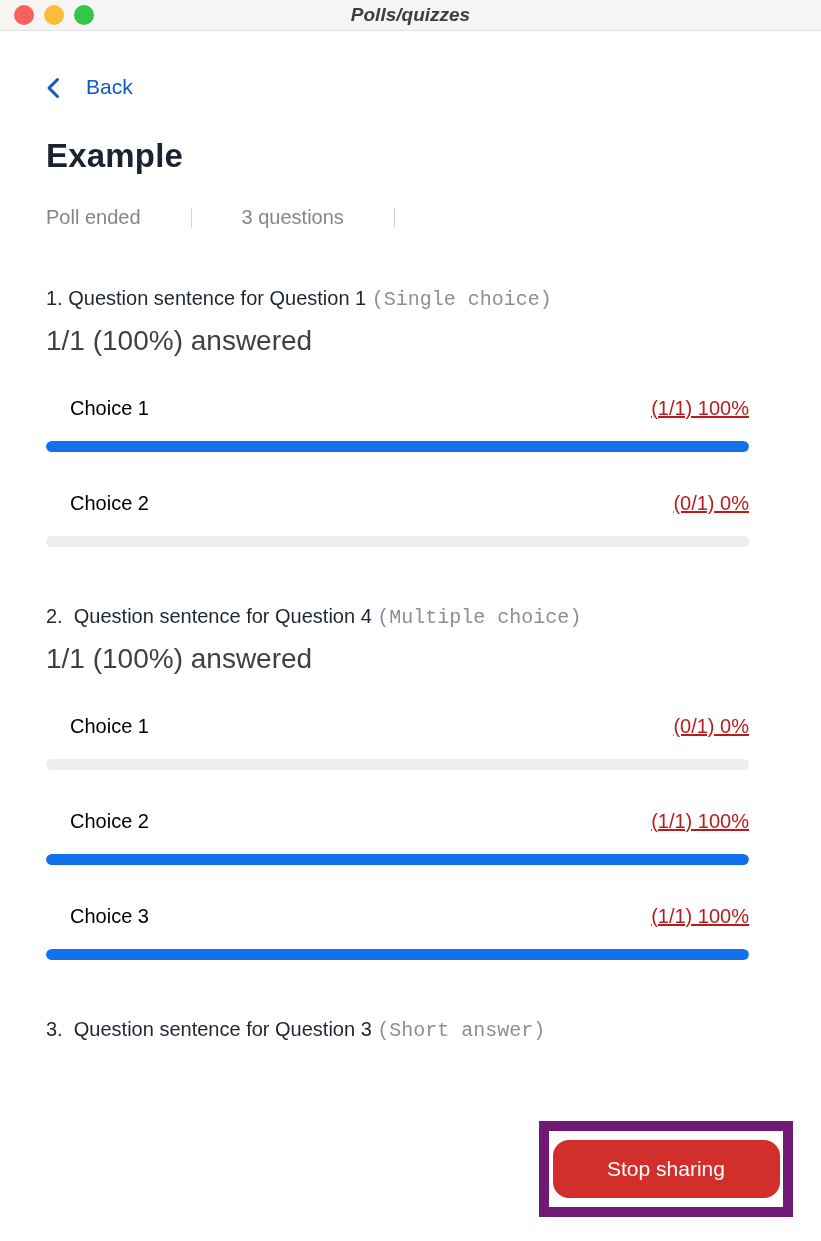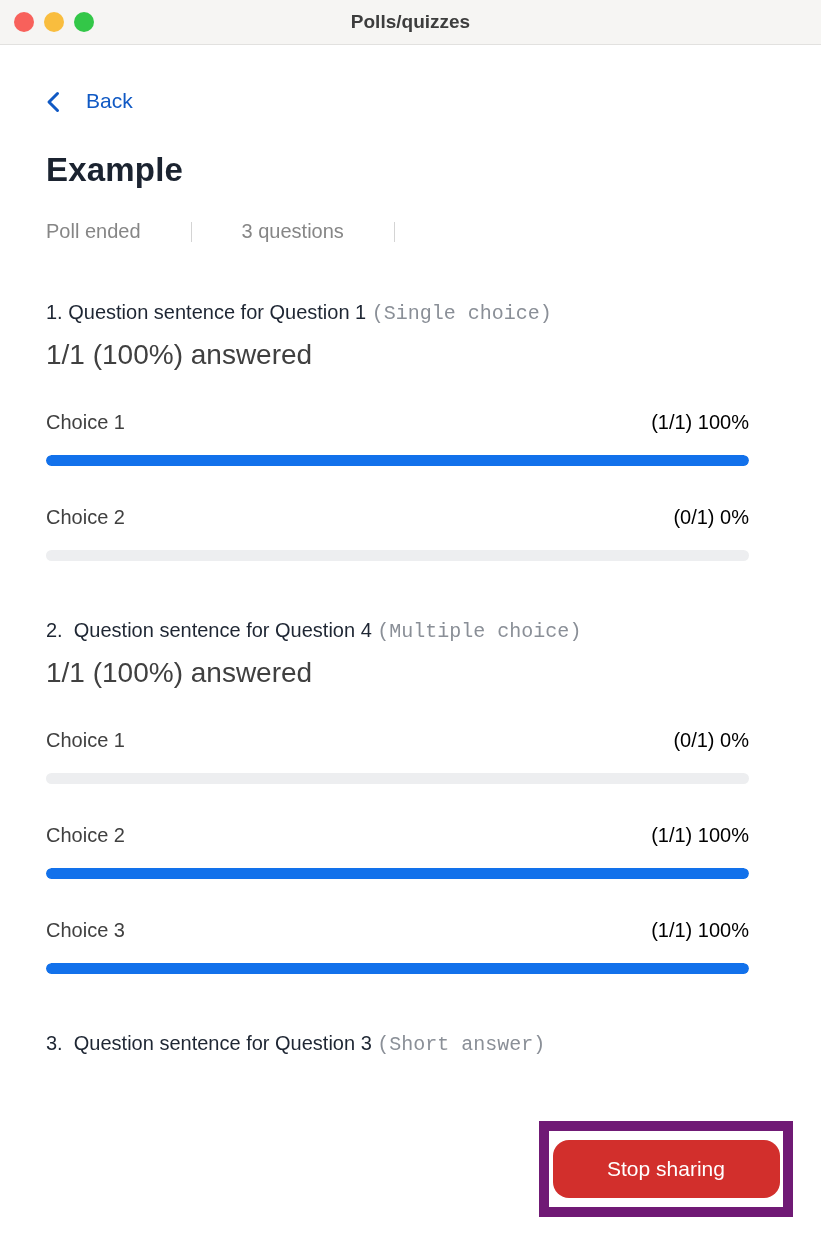--- a/index.html
+++ b/index.html
@@ -7,27 +7,28 @@
   body {
     font-family: "Liberation Sans", "DejaVu Sans", sans-serif;
     background: #ffffff;
     position: relative;
     overflow: hidden;
     color: #1e2633;
   }
 
   
   .titlebar {
-    height: 45px;
+    height: 31px;
     background: #f6f5f3;
     border-bottom: 1px solid #e2e1df;
     display: flex;
     align-items: center;
     justify-content: center;
     position: relative;
+    font-style: italic;
   }
   .traffic-lights {
     position: absolute;
     left: 14px;
     top: 0;
     height: 100%;
     display: flex;
     align-items: center;
     gap: 10px;
   }
@@ -80,22 +81,22 @@
   .q-type { color: #8a8f97; font-weight: 400; font-family: Liberation Mono, monospace; }
   .q-answered { margin-top: 12px; font-size: 28px; color: #404040; }
 
   .choice { margin-top: 40px; }
   .choice-head {
     display: flex;
     justify-content: space-between;
     align-items: baseline;
     font-size: 20px;
   }
-  .choice-label { color: #404040; }
-  .choice-stat { color: #000000; }
+  .choice-label { color: #000000; margin-left: 24px; }
+  .choice-stat { color: #b91c1c; text-decoration: underline; }
   .bar-track {
     margin-top: 21px;
     height: 11px;
     border-radius: 6px;
     background: #edeef0;
     overflow: hidden;
   }
   .bar-fill {
     height: 100%;
     border-radius: 6px;

